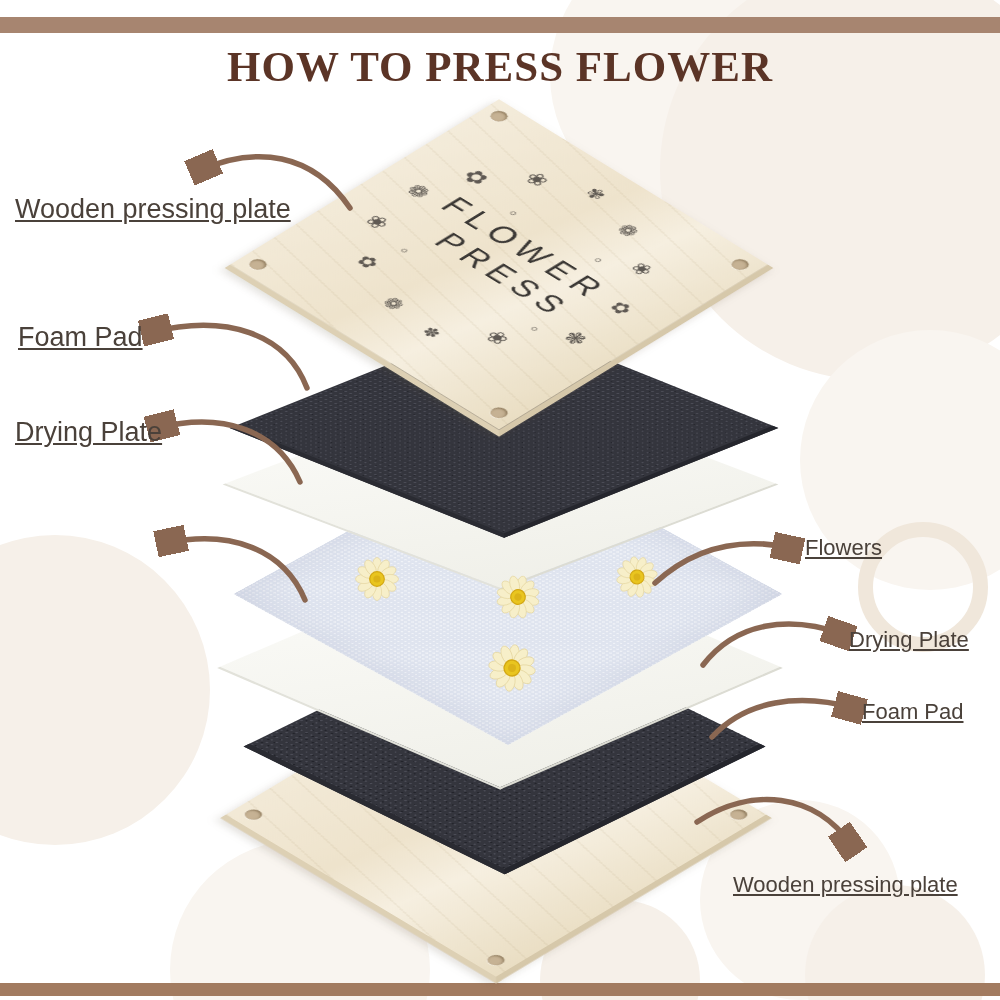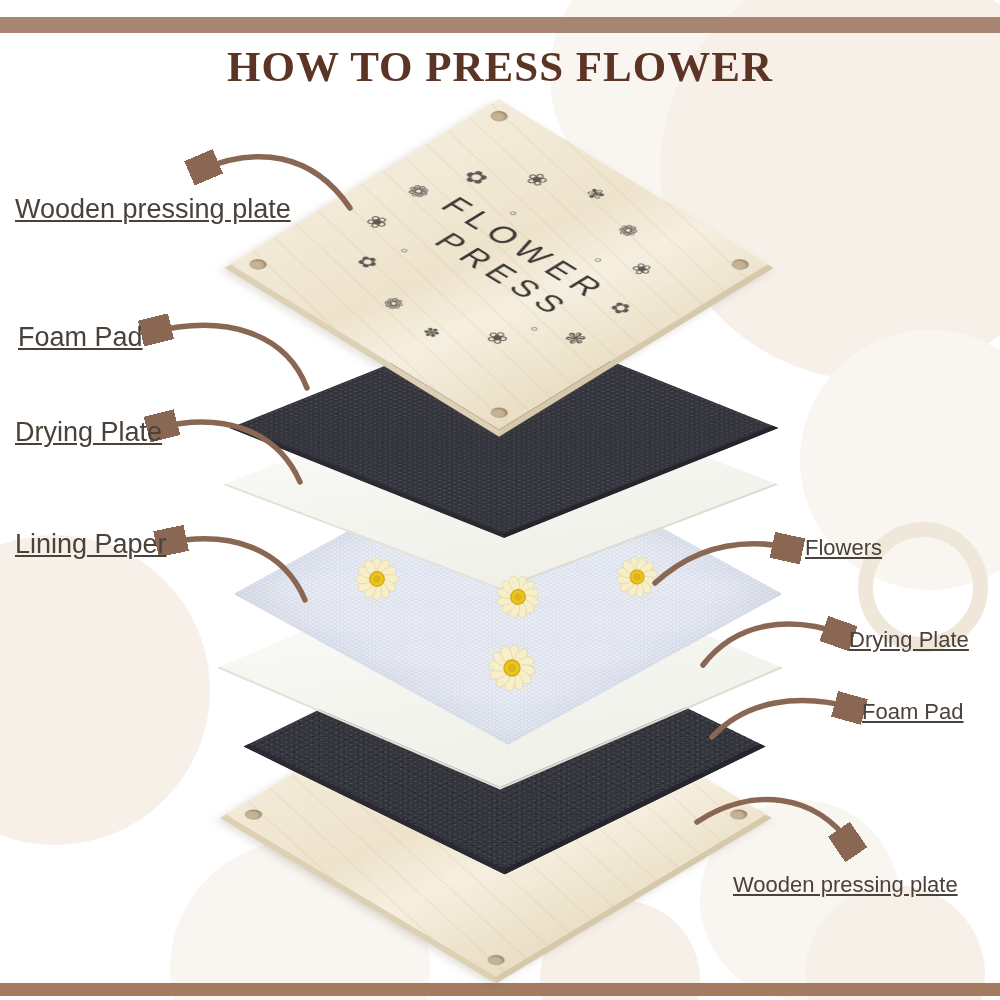--- a/index.html
+++ b/index.html
@@ -213,21 +213,20 @@
     <path d="M 305 600 C 283 548 229 530 167 543" marker-end="url(#ah)"></path>
     <path d="M 655 583 C 692 549 737 536 792 548" marker-end="url(#ah)"></path>
     <path d="M 703 665 C 736 622 789 615 843 634" marker-end="url(#ah)"></path>
     <path d="M 712 737 C 746 700 799 693 854 708" marker-end="url(#ah)"></path>
     <path d="M 697 822 C 751 786 816 793 851 845" marker-end="url(#ah)"></path>
   </svg>
 
   <div class="lbl" style="left:15px;top:194px;">Wooden pressing plate</div>
   <div class="lbl" style="left:18px;top:322px;">Foam Pad</div>
   <div class="lbl" style="left:15px;top:417px;">Drying Plate</div>
-  <div class="lbl" style="left:15px;top:529px;">Lining Paper</div>
 
   <div class="lbl right" style="left:805px;top:535px;">Flowers</div>
   <div class="lbl right" style="left:849px;top:627px;">Drying Plate</div>
   <div class="lbl right" style="left:862px;top:699px;">Foam Pad</div>
   <div class="lbl right" style="left:733px;top:872px;">Wooden pressing plate</div>
 
   <div class="bar bottom"></div>
 </div>
 
 </body></html>

